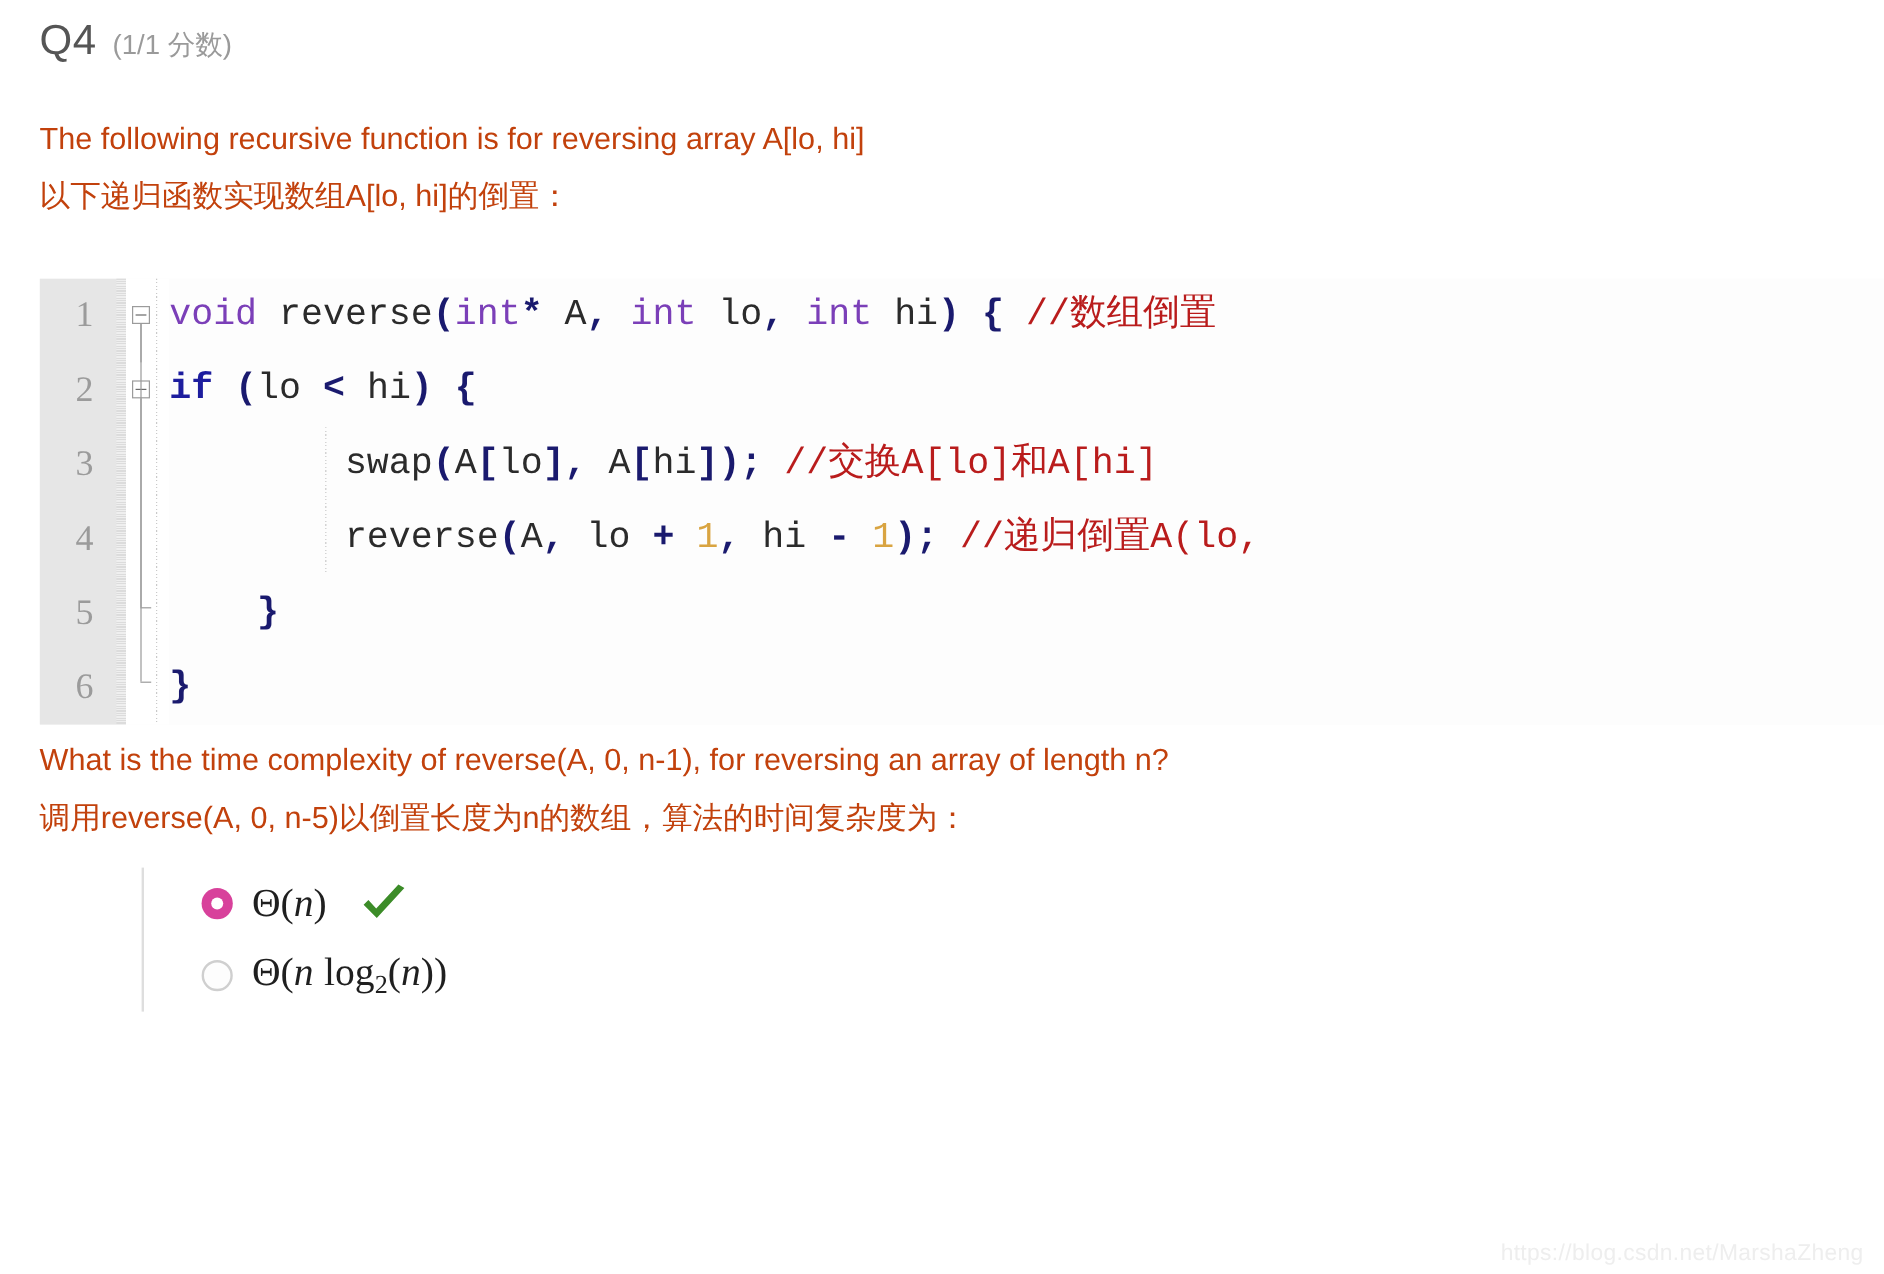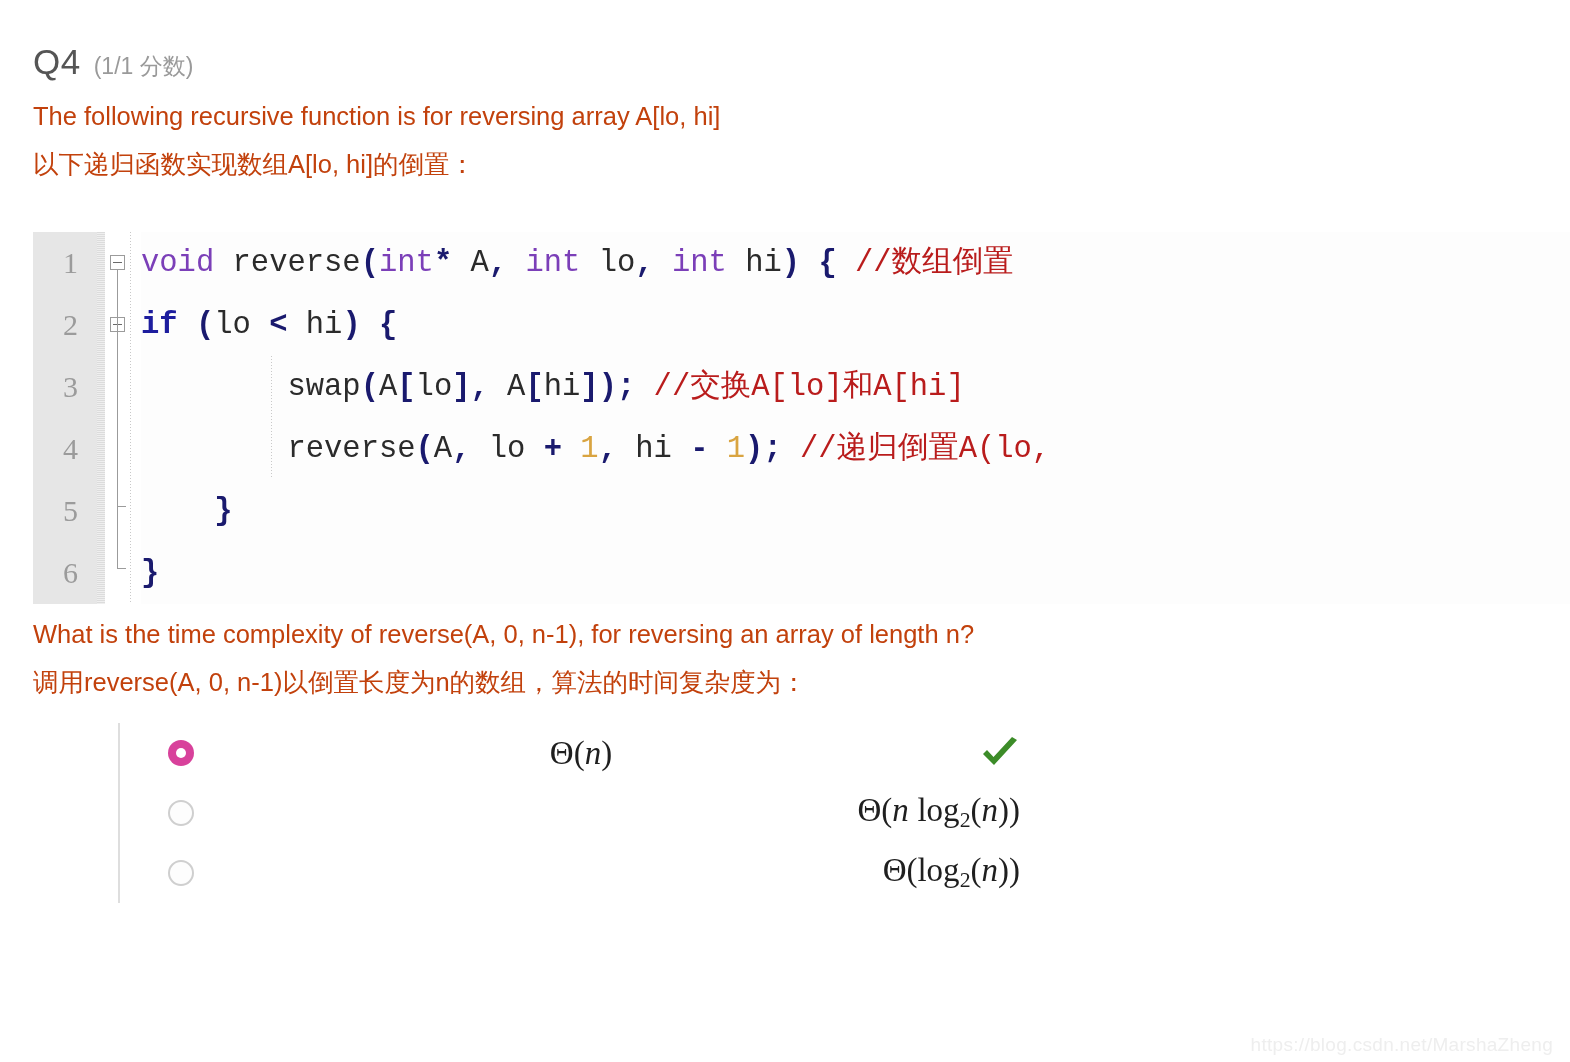--- a/index.html
+++ b/index.html
@@ -16,21 +16,20 @@
     position: relative;
   }
 
   
   .q-header {
     position: absolute;
     left: 33px;
     top: 14px;
     display: flex;
     align-items: baseline;
-    margin-top: 28px;
   }
   .q-number {
     font-size: 35px;
     font-weight: 400;
     color: #555555;
     letter-spacing: 0.5px;
   }
   .q-score {
     font-size: 23px;
     color: #9a9a9a;
@@ -160,21 +159,20 @@
     top: 723px;
     width: 900px;
     border-left: 2px solid #dedede;
     padding-left: 0;
   }
   .option-row {
     display: flex;
     align-items: center;
     height: 60px;
     padding-left: 48px;
-    justify-content: space-between;
   }
   .radio {
     width: 26px;
     height: 26px;
     border-radius: 50%;
     box-sizing: border-box;
     flex: 0 0 26px;
     position: relative;
   }
   .radio.off {
@@ -276,41 +274,37 @@
     <div class="code-line"><span class="id">        swap</span><span class="p">(</span><span class="id">A</span><span class="p">[</span><span class="id">lo</span><span class="p">]</span><span class="p">,</span><span class="id"> A</span><span class="p">[</span><span class="id">hi</span><span class="p">]</span><span class="p">)</span><span class="p">;</span><span class="cm"> //交换A[lo]和A[hi]</span></div>
     <div class="code-line"><span class="id">        reverse</span><span class="p">(</span><span class="id">A</span><span class="p">,</span><span class="id"> lo </span><span class="p">+</span><span class="id"> </span><span class="num">1</span><span class="p">,</span><span class="id"> hi </span><span class="p">-</span><span class="id"> </span><span class="num">1</span><span class="p">)</span><span class="p">;</span><span class="cm"> //递归倒置A(lo,</span></div>
     <div class="code-line"><span class="id">    </span><span class="p">}</span></div>
     <div class="code-line"><span class="p">}</span></div>
     <div class="dotline" style="left:130px; top:124px; height:122px;"></div>
   </div>
 </div>
 
 <div class="prompt" style="top:610px;">
   <div class="prompt-line">What is the time complexity of reverse(A, 0, n-1), for reversing an array of length n?</div>
-  <div class="prompt-line">调用reverse(A, 0, n-1)以倒置长度为n的数组，算法的时间复杂度为：</div>
+  <div class="prompt-line">调用reverse(A, 0, n-5)以倒置长度为n的数组，算法的时间复杂度为：</div>
 </div>
 
 <div class="options">
 
   <div class="option-row">
     <span class="radio on"></span>
     <span class="opt-label">Θ(<span class="mi">n</span>)</span>
     <span class="check">
       <svg width="40" height="34" viewBox="0 0 40 34" aria-hidden="true">
         <path d="M3 18 L14 29 L37 4 L32 1 L13.5 21 L7 14 Z" fill="#3c8c28"></path>
       </svg>
     </span>
   </div>
 
   <div class="option-row">
     <span class="radio off"></span>
     <span class="opt-label">Θ(<span class="mi">n</span><span class="thinsp"> </span>log<span class="sub">2</span>(<span class="mi">n</span>))</span>
   </div>
 
 
-  <div class="option-row">
-    <span class="radio off"></span>
-    <span class="opt-label">Θ(log<span class="sub">2</span>(<span class="mi">n</span>))</span>
-  </div>
 
 </div>
 
 <div class="watermark">https://blog.csdn.net/MarshaZheng</div>
 
 </body></html>

